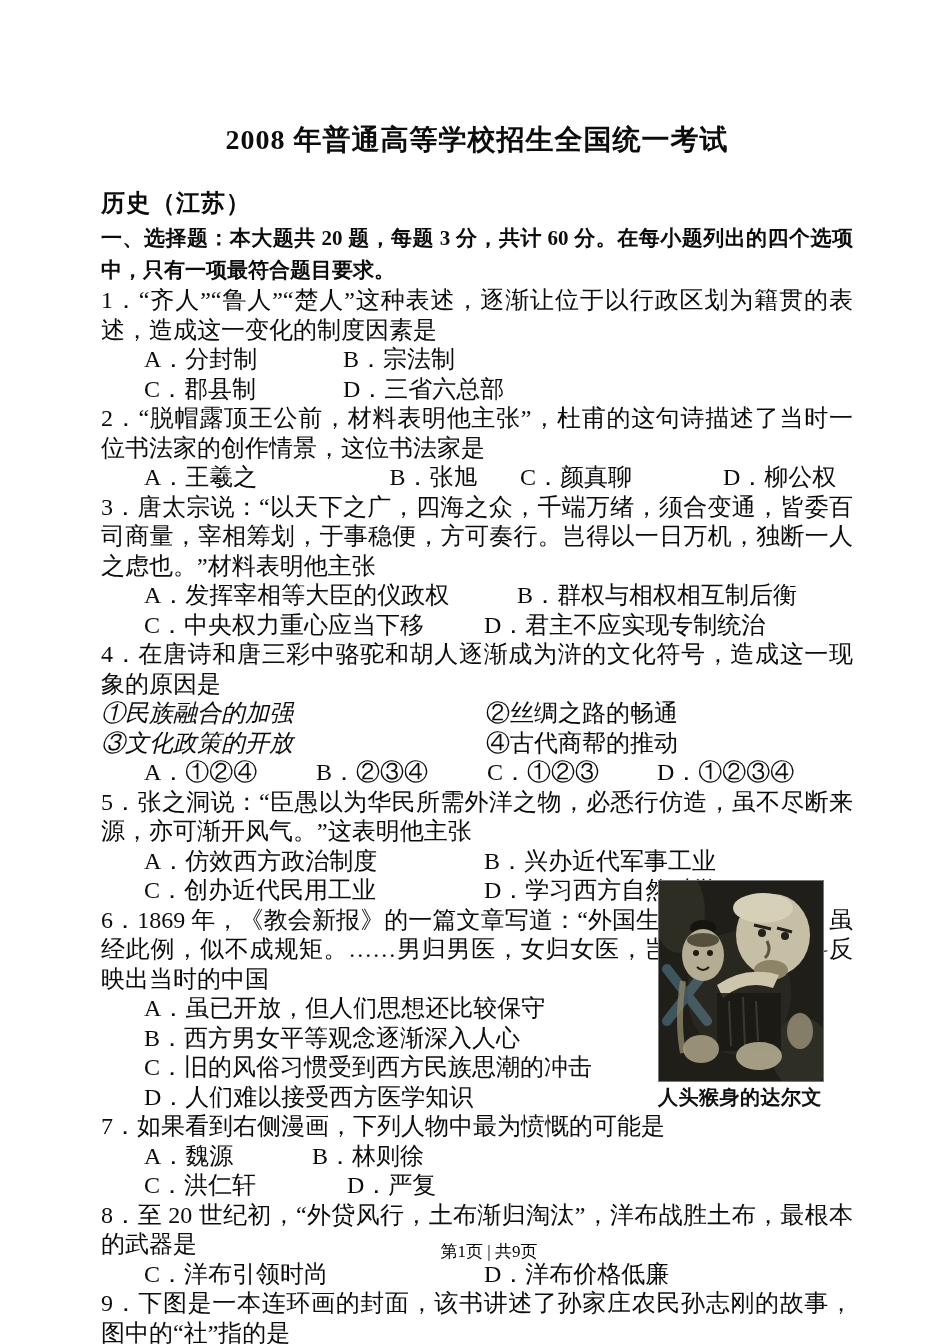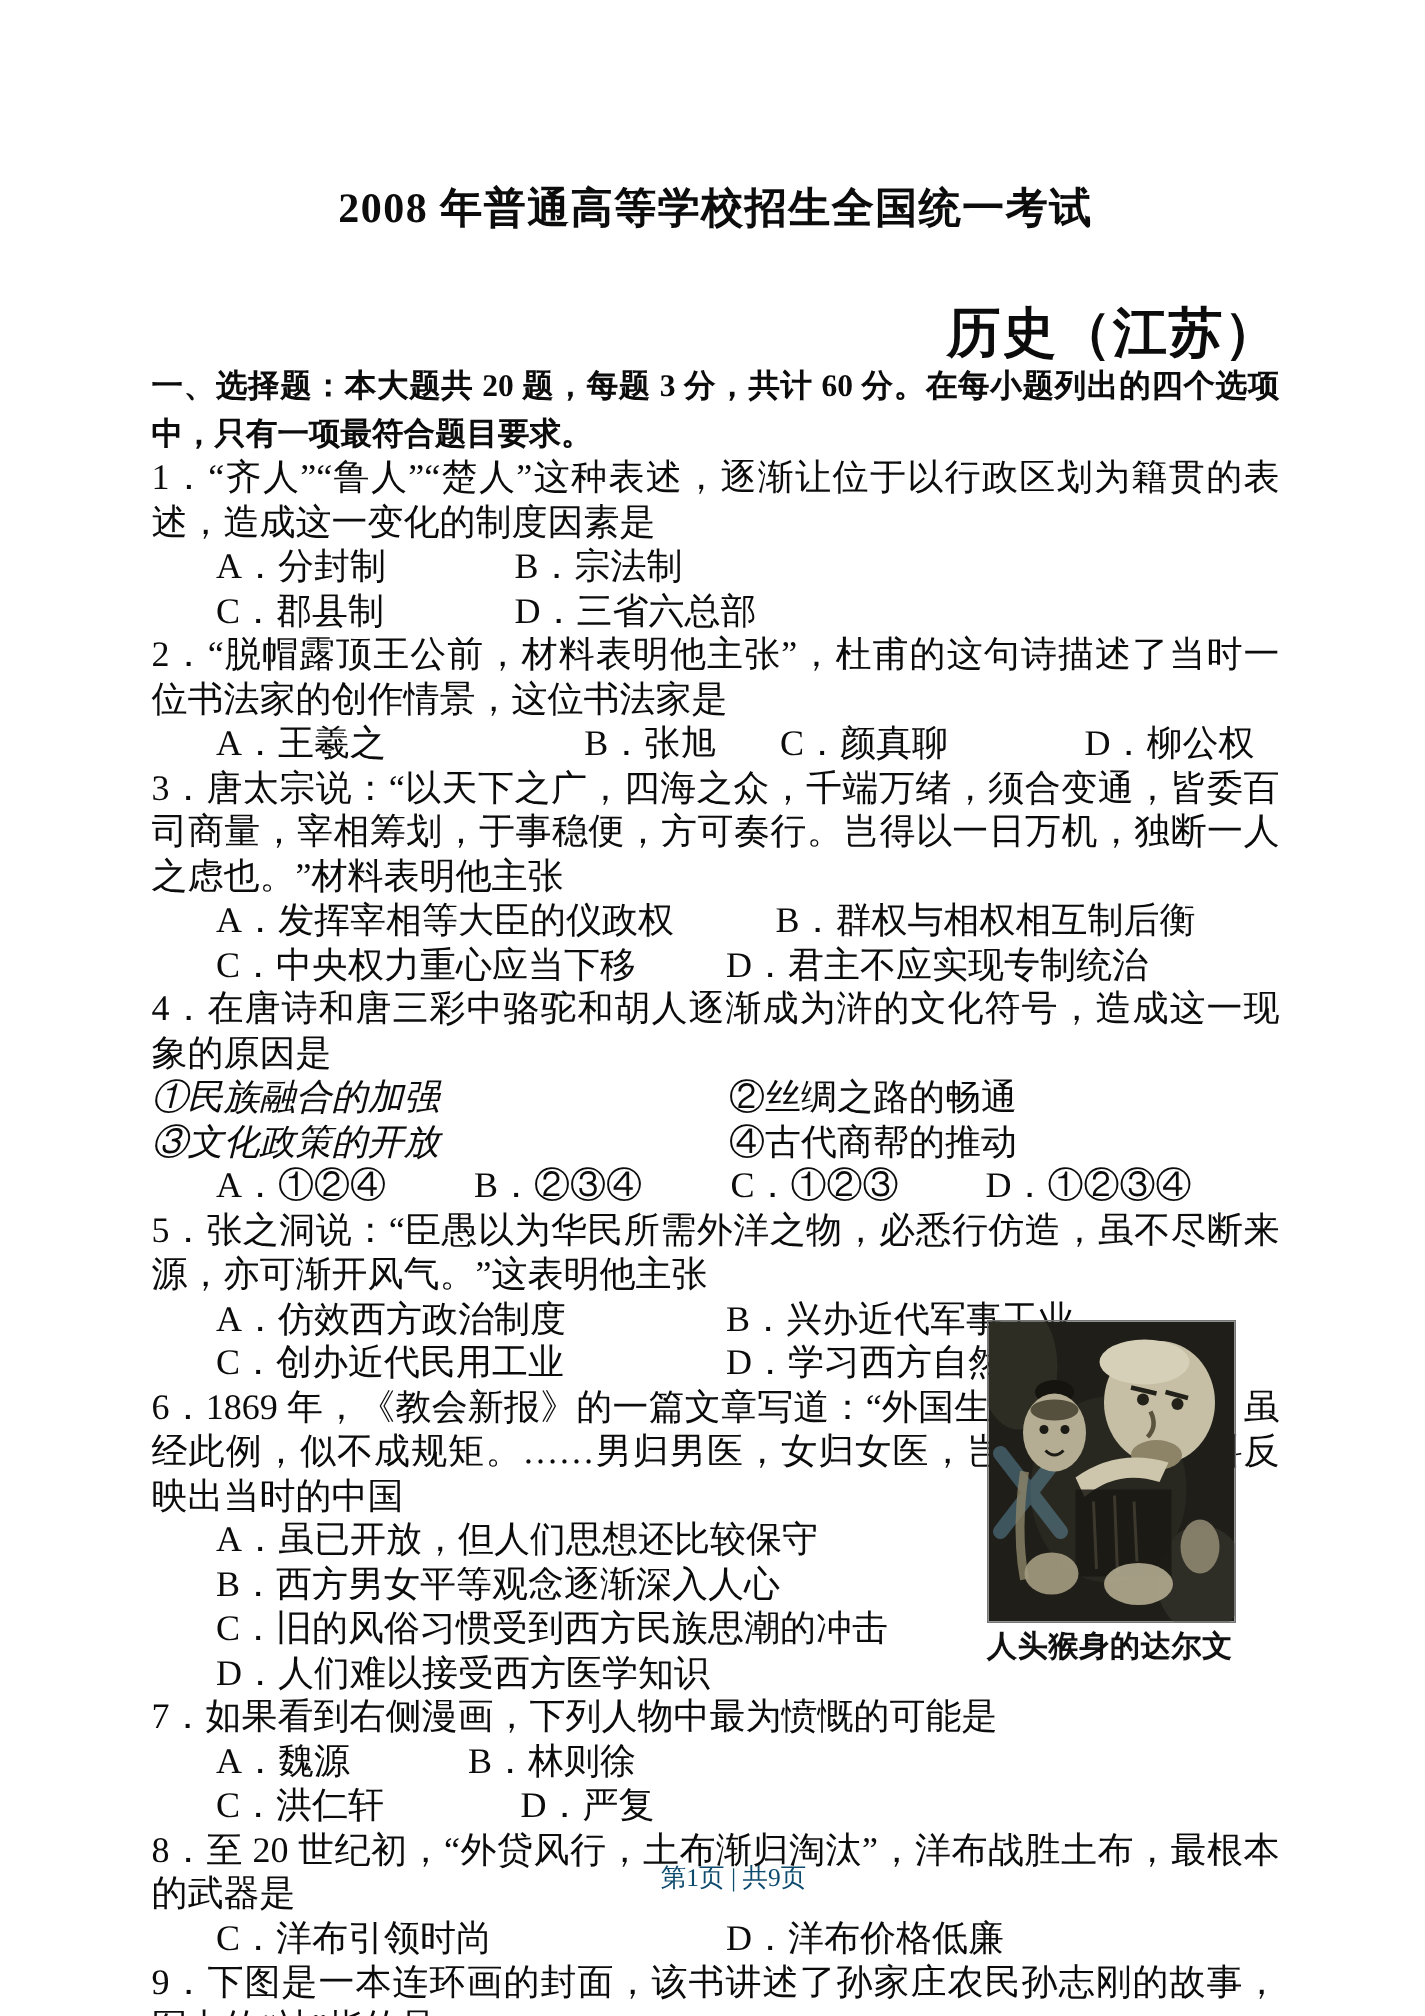--- a/index.html
+++ b/index.html
@@ -4,40 +4,40 @@
 <style>
   html,body{margin:0;padding:0;}
   body{
     width:950px;height:1344px;background:#ffffff;color:#0c0c0c;
     font-family:"Liberation Serif","DejaVu Serif",serif;
     -webkit-font-smoothing:antialiased;
   }
   .page{position:relative;width:950px;height:1344px;overflow:hidden;background:#fff;}
   .content{position:absolute;left:101px;top:0;width:752px;padding-top:123px;}
   .t1{font-size:28px;font-weight:bold;text-align:center;line-height:34px;letter-spacing:1px;}
-  .t2{font-size:36px;font-weight:bold;text-align:right;line-height:34px;margin-top:48px;letter-spacing:1px;}
+  .t2{font-size:24px;font-weight:bold;text-align:left;line-height:34px;margin-top:29px;letter-spacing:1px;}
   .intro{font-size:21px;font-weight:bold;line-height:32px;margin-top:2px;text-align:justify;}
   .body{font-size:24px;line-height:29.5px;margin-top:0;}
   p{margin:0;}
   .q{text-align:justify;}
   .row{display:block;white-space:nowrap;}
   .opt{padding-left:43px;}
   .cell{display:inline-block;vertical-align:top;}
   .w168{width:168px;} .w170{width:170px;} .w171{width:171px;} .w172{width:172px;}
   .w173{width:173px;text-align:center;} .w199{width:199px;} .w203{width:203px;}
   .w340{width:340px;} .w373{width:373px;} .w385{width:385px;font-style:italic;}
   .figure{position:absolute;left:658px;top:880px;width:164px;}
   .figure svg{display:block;border:1px solid #777;}
   .figcap{
     margin-top:2px;text-align:center;font-family:"DejaVu Sans","Liberation Sans",sans-serif;
     font-weight:bold;font-size:20px;letter-spacing:0.5px;color:#111;
   }
   .footer{
     position:absolute;left:0;right:0;top:1240px;text-align:center;
-    font-size:17px;color:#0c4a6e;margin-left:28px;
+    font-size:17px;color:#000000;margin-left:28px;
   }
 </style>
 </head>
 <body>
 
 <div class="page">
   <div class="content">
 
     <div class="t1">2008 年普通高等学校招生全国统一考试</div>
     <div class="t2">历史（江苏）</div>

